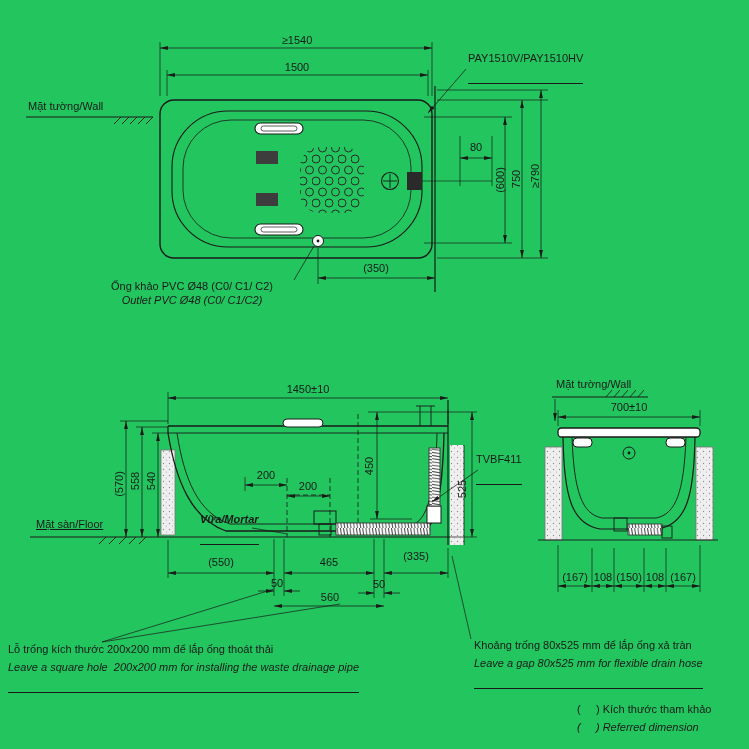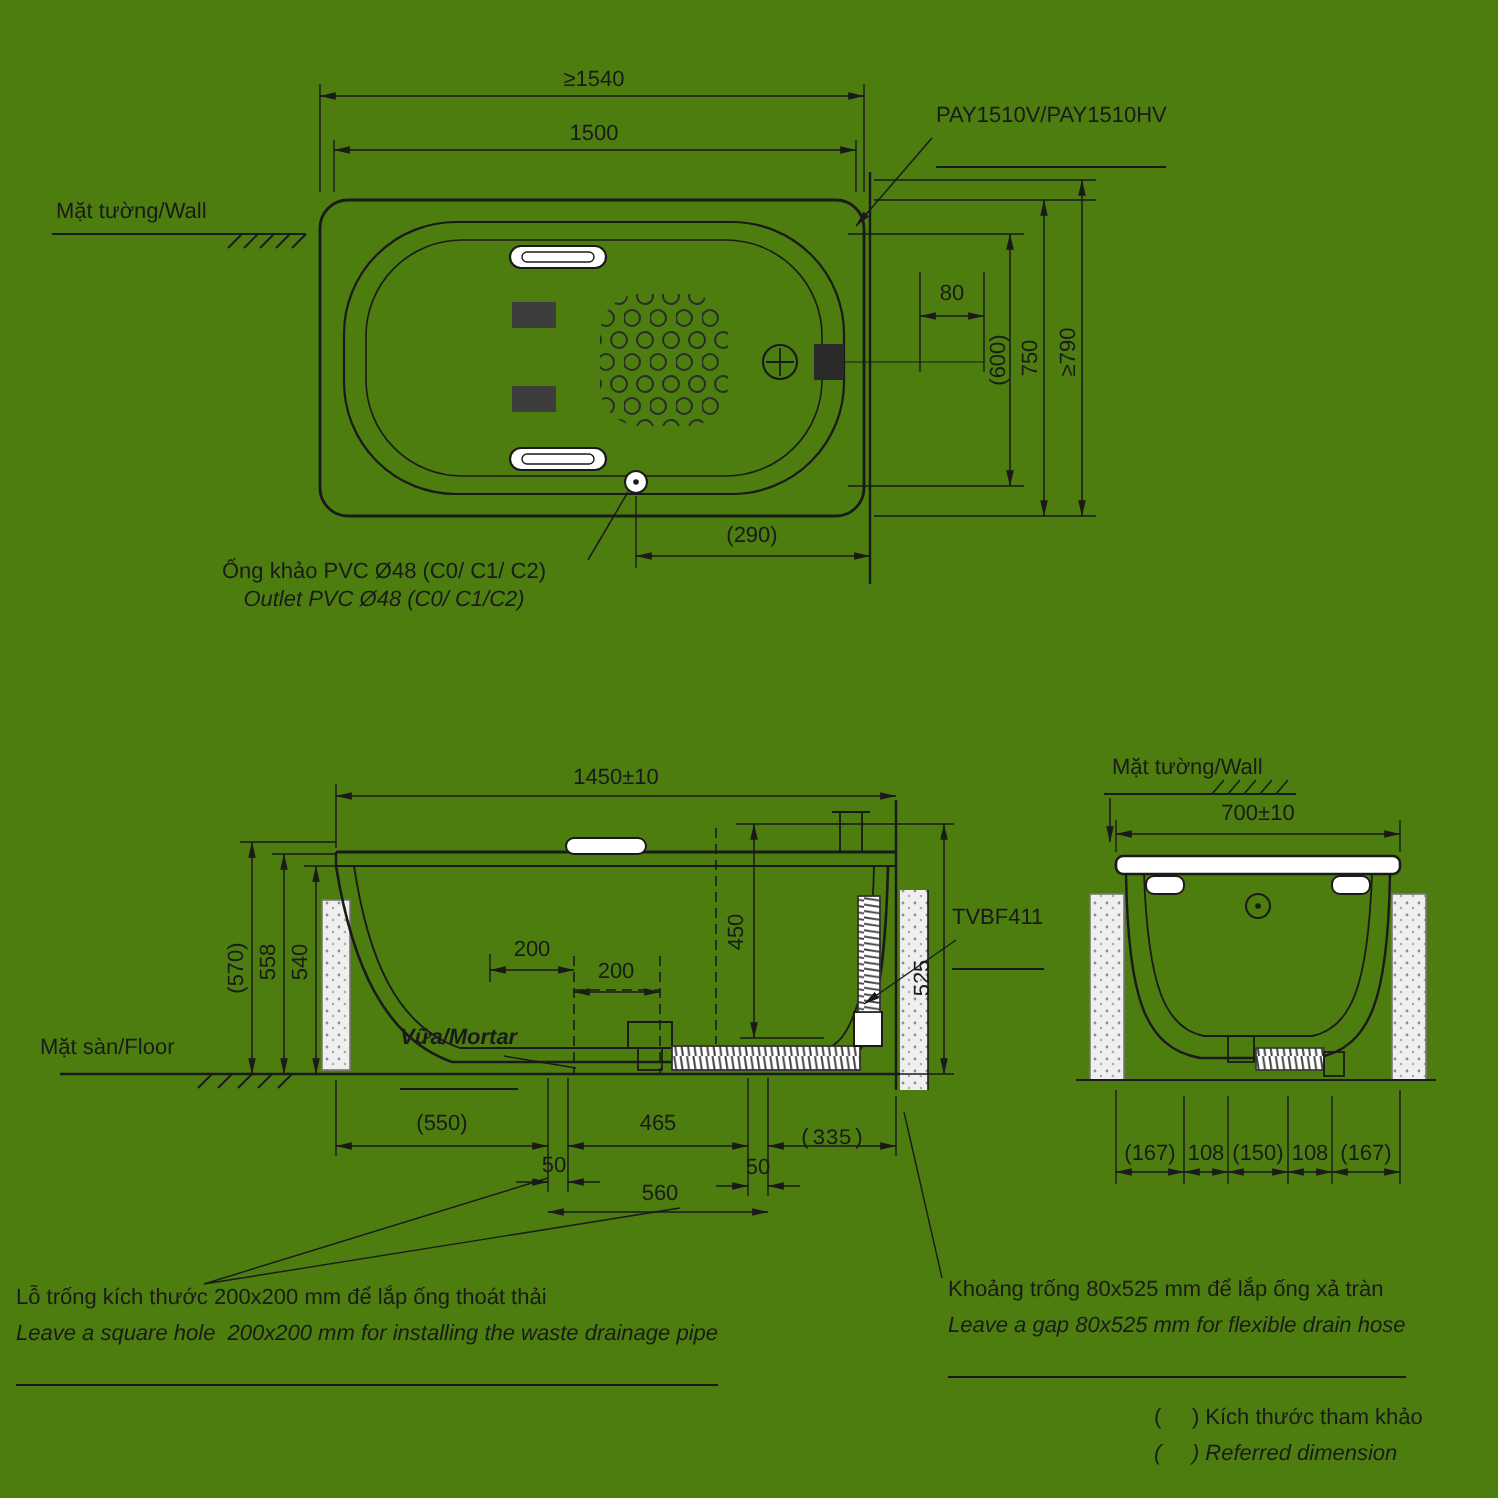--- a/index.html
+++ b/index.html
@@ -1,18 +1,18 @@
 <!DOCTYPE html>
 <html><head>
 <meta charset="utf-8">
 <style>
   * { box-sizing: border-box; }
   html,body { margin:0; padding:0; background:#ffffff; }
   .canvas {
-    position:relative; width:749px; height:749px; background:#4d7c0f;
+    position:relative; width:749px; height:749px; background:#22c55e;
     font-family:"Liberation Sans","DejaVu Sans",sans-serif; color:#1a1a1a;
     overflow:hidden;
   }
   .canvas > svg { position:absolute; left:0; top:0; }
   .lbl { position:absolute; font-size:11px; line-height:13px; white-space:pre; }
   .ctr { transform:translateX(-50%); }
   .rot { transform:translate(-50%,-50%) rotate(-90deg); }
   .it  { font-style:italic; }
   .ul  { border-bottom:1px solid #1a1a1a; padding-bottom:18px; }
 </style>
@@ -176,38 +176,38 @@
 </svg>
 
 <div class="lbl ctr" style="left:297px; top:34px;">≥1540</div>
 <div class="lbl ctr" style="left:297px; top:61px;">1500</div>
 <div class="lbl ul" style="left:468px; top:52px;">PAY1510V/PAY1510HV</div>
 <div class="lbl" style="left:28px;  top:100px;">Mặt tường/Wall</div>
 <div class="lbl ctr" style="left:476px; top:141px;">80</div>
 <div class="lbl rot" style="left:500px; top:180px;">(600)</div>
 <div class="lbl rot" style="left:516px; top:179px;">750</div>
 <div class="lbl rot" style="left:535px; top:176px;">≥790</div>
-<div class="lbl ctr" style="left:376px; top:262px;">(290)</div>
+<div class="lbl ctr" style="left:376px; top:262px;">(350)</div>
 <div class="lbl ctr" style="left:192px; top:280px;">Ống khảo PVC Ø48 (C0/ C1/ C2)</div>
 <div class="lbl ctr it" style="left:192px; top:294px;">Outlet PVC Ø48 (C0/ C1/C2)</div>
 
 <div class="lbl ctr" style="left:308px; top:383px;">1450±10</div>
 <div class="lbl rot" style="left:119px; top:484px;">(570)</div>
 <div class="lbl rot" style="left:135px; top:481px;">558</div>
 <div class="lbl rot" style="left:151px; top:481px;">540</div>
-<div class="lbl" style="left:20px;  top:518px;">Mặt sàn/Floor</div>
+<div class="lbl" style="left:36px;  top:518px;text-decoration:underline;">Mặt sàn/Floor</div>
 <div class="lbl it ul" style="left:200px; top:513px;font-weight:bold;">Vữa/Mortar</div>
 <div class="lbl rot" style="left:369px; top:466px;">450</div>
 <div class="lbl rot" style="left:462px; top:489px;">525</div>
 <div class="lbl ul" style="left:476px; top:453px;">TVBF411</div>
 <div class="lbl ctr" style="left:266px; top:469px;">200</div>
 <div class="lbl ctr" style="left:308px; top:480px;">200</div>
 <div class="lbl ctr" style="left:221px; top:556px;">(550)</div>
 <div class="lbl ctr" style="left:329px; top:556px;">465</div>
-<div class="lbl ctr" style="left:416px; top:564px;font-family:Liberation Mono, monospace;">(335)</div>
+<div class="lbl ctr" style="left:416px; top:550px;">(335)</div>
 <div class="lbl ctr" style="left:277px; top:577px;">50</div>
 <div class="lbl ctr" style="left:379px; top:578px;">50</div>
 <div class="lbl ctr" style="left:330px; top:591px;">560</div>
 
 <div class="lbl" style="left:8px;   top:643px;">Lỗ trống kích thước 200x200 mm để lắp ống thoát thải</div>
 <div class="lbl it ul" style="left:8px;   top:661px;">Leave a square hole  200x200 mm for installing the waste drainage pipe</div>
 <div class="lbl" style="left:474px; top:639px;">Khoảng trống 80x525 mm để lắp ống xả tràn</div>
 <div class="lbl it ul" style="left:474px; top:657px;">Leave a gap 80x525 mm for flexible drain hose</div>
 
 <div class="lbl" style="left:556px; top:378px;">Mặt tường/Wall</div>

